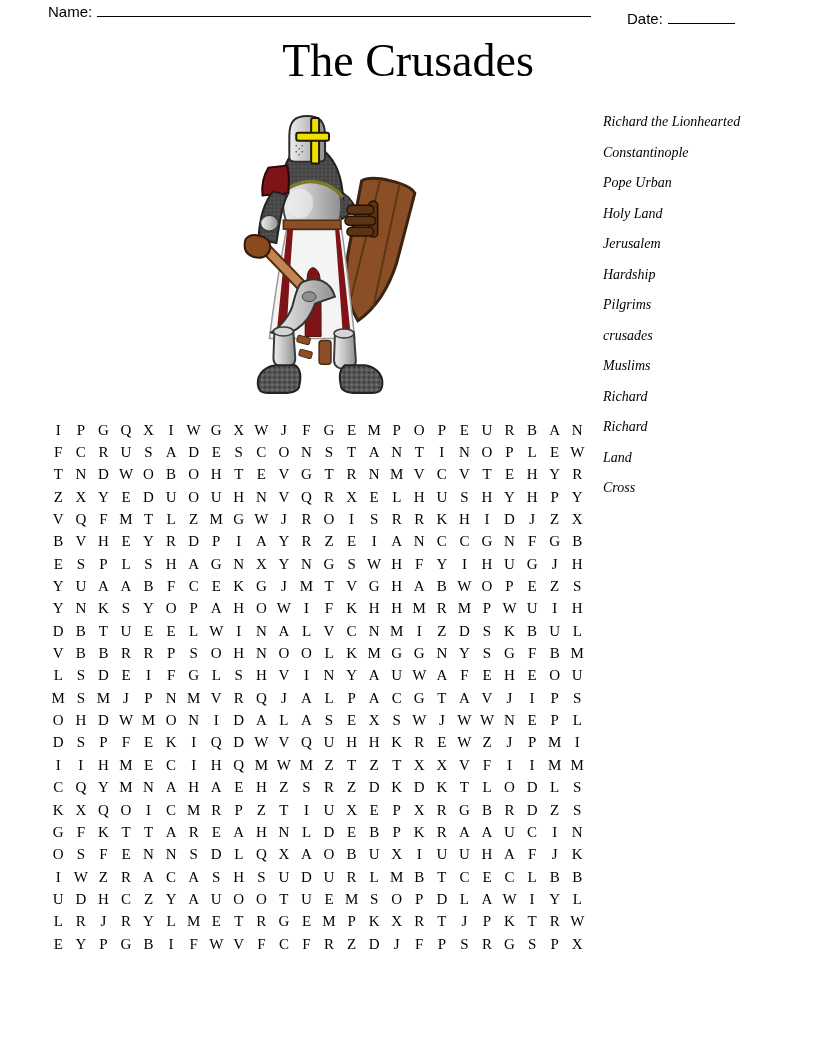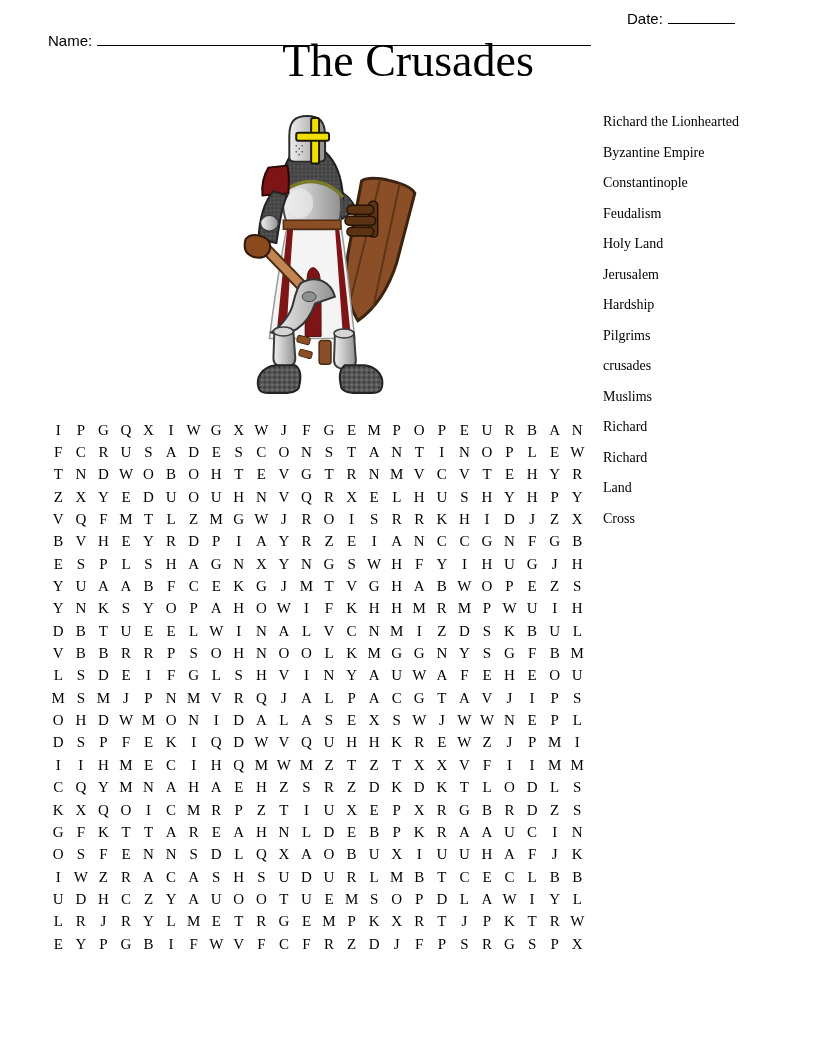--- a/index.html
+++ b/index.html
@@ -1,37 +1,37 @@
 <!DOCTYPE html>
 <html><head>
 <meta charset="utf-8">
 <style>
   html, body { margin:0; padding:0; }
   body {
     width:816px; height:1056px; position:relative; background:#ffffff;
     font-family:"Liberation Sans", sans-serif; color:#000; overflow:hidden;
   }
   .header-block { position:absolute; top:2px; font-size:15px; white-space:nowrap; }
-  #name-block { left:48px;margin-top:29px; }
+  #name-block { left:48px; }
   #date-block { left:627px;margin-top:7px; }
   .write-line {
     display:inline-block; height:14px; border-bottom:1.5px solid #000;
     margin-left:5px; vertical-align:baseline;
   }
   #name-line { width:494px; }
   #date-line { width:67px; }
   .page-title {
     position:absolute; top:34px; left:0; width:816px; text-align:center;
     font-family:"Liberation Serif", serif; font-size:46px; font-weight:400;
     color:#000;
   }
   .knight-wrap { position:absolute; left:243px; top:108px; width:182px; height:288px; }
   .word-list {
     position:absolute; left:603px; top:107px; width:200px;
-    font-family:"Liberation Serif", serif; font-size:14px;
+    font-family:"Liberation Serif", serif; font-size:14px;font-style:italic;
   }
   .word-item { height:30.5px; line-height:30.5px; white-space:nowrap; }
   .grid {
     position:absolute; left:47px; top:419px;
     display:grid;
     grid-template-columns:repeat(24, 22.57px);
     grid-auto-rows:22.35px;
     font-family:"Liberation Serif", serif; font-size:15px;
   }
   .cell {
@@ -133,23 +133,22 @@
     <path d="M 92,226 L 111,226 L 113,254 C 113,260 109,263 102,263 C 96,263 91,260 91,254 Z" fill="url(#steel)" stroke="#3a3a3a" stroke-width="2"></path>
     <ellipse cx="101" cy="227" rx="10" ry="4.5" fill="#d5d5d5" stroke="#3a3a3a" stroke-width="1.5"></ellipse>
 
     <path d="M 15,282 C 12,272 18,261 32,259 L 52,259 C 58,263 58,271 56,280 C 56,284 50,287 40,287 L 24,287 C 18,287 16,285 15,282 Z" fill="url(#mailc)" stroke="#222" stroke-width="2"></path>
     <path d="M 139,282 C 142,272 136,261 122,259 L 102,259 C 96,263 96,271 98,280 C 98,284 104,287 114,287 L 130,287 C 136,287 138,285 139,282 Z" fill="url(#mailc)" stroke="#222" stroke-width="2"></path>
   </svg>
 </div>
 
 <div class="word-list">
     <div class="word-item">Richard the Lionhearted</div>
-    <div class="word-item">Byzantine Empire</div>
     <div class="word-item">Constantinople</div>
-    <div class="word-item">Feudalism</div>
+    <div class="word-item">Pope Urban</div>
     <div class="word-item">Holy Land</div>
     <div class="word-item">Jerusalem</div>
     <div class="word-item">Hardship</div>
     <div class="word-item">Pilgrims</div>
     <div class="word-item">crusades</div>
     <div class="word-item">Muslims</div>
     <div class="word-item">Richard</div>
     <div class="word-item">Richard</div>
     <div class="word-item">Land</div>
     <div class="word-item">Cross</div>

